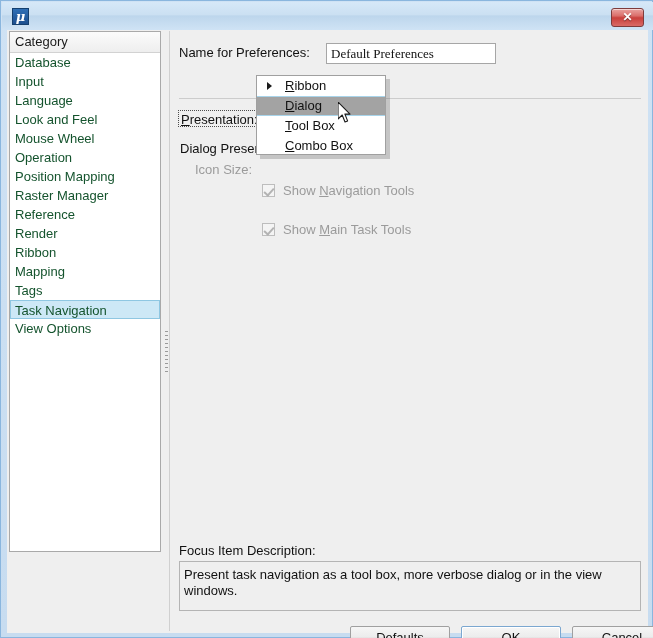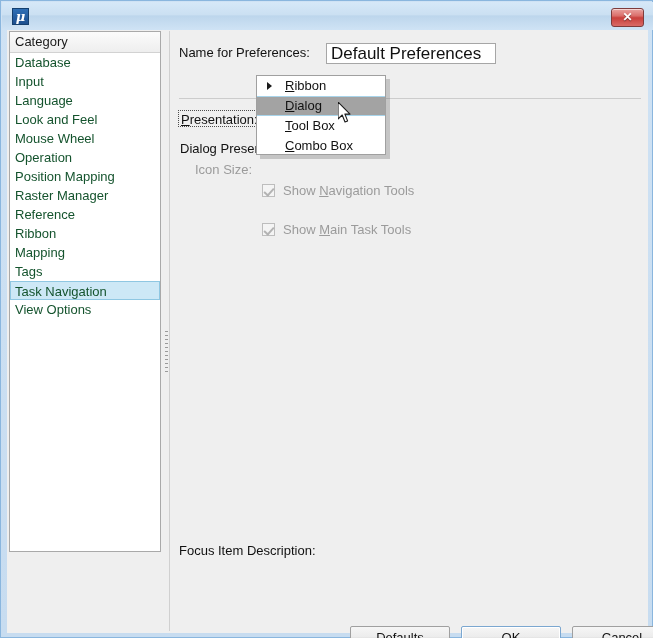--- a/index.html
+++ b/index.html
@@ -104,22 +104,22 @@
 
   #name-row{
     position:absolute;left:5px;top:12px;width:462px;height:22px;
   }
   #name-label{
     position:absolute;left:0;top:2px;font-size:13px;color:#111111;white-space:nowrap;
   }
   #name-input{
     position:absolute;left:147px;top:0;width:170px;height:21px;
     background:#ffffff;border:1px solid #a6a6a6;box-sizing:border-box;
-    font-family:Liberation Sans, sans-serif;
-    font-size:17px;color:#111111;padding:7px 4px;line-height:19px;
+    font-family:Liberation Serif, serif;
+    font-size:13px;color:#111111;padding:7px 4px;line-height:19px;
     outline:none;
   }
 
   #sep-line{
     position:absolute;left:5px;top:67px;width:462px;height:1px;background:#cccccc;
   }
 
   
   #presentation-label{
     position:absolute;left:4px;top:79px;height:17px;line-height:17px;
@@ -229,20 +229,21 @@
       <div id="category-list">
         <div class="cat-item">Database</div>
         <div class="cat-item">Input</div>
         <div class="cat-item">Language</div>
         <div class="cat-item">Look and Feel</div>
         <div class="cat-item">Mouse Wheel</div>
         <div class="cat-item">Operation</div>
         <div class="cat-item">Position Mapping</div>
         <div class="cat-item">Raster Manager</div>
         <div class="cat-item">Reference</div>
+        <div class="cat-item">Render</div>
         <div class="cat-item">Ribbon</div>
         <div class="cat-item">Mapping</div>
         <div class="cat-item">Tags</div>
         <div class="cat-item selected">Task Navigation</div>
         <div class="cat-item">View Options</div>
       </div>
     </div>
 
     <div id="splitter">
       <div id="splitter-line"></div>
@@ -264,20 +265,21 @@
       <div id="icon-size-label">Icon Size:</div>
 
       <div class="chk-row" id="chk-nav">
         <span class="chk-box"></span><span>Show <span class="acc">N</span>avigation Tools</span>
       </div>
       <div class="chk-row" id="chk-main">
         <span class="chk-box"></span><span>Show <span class="acc">M</span>ain Task Tools</span>
       </div>
 
       <div id="focus-label">Focus Item Description:</div>
+      <div id="focus-box">Present task navigation as a tool box, more verbose dialog or in the view windows.</div>
 
       <div class="btn" id="btn-defaults">Defaults</div>
       <div class="btn" id="btn-ok"><span class="acc">O</span>K</div>
       <div class="btn" id="btn-cancel">Cancel</div>
 
     </div>
   </div>
 
   <div id="menu-shadow"></div>
   <div id="menu">

